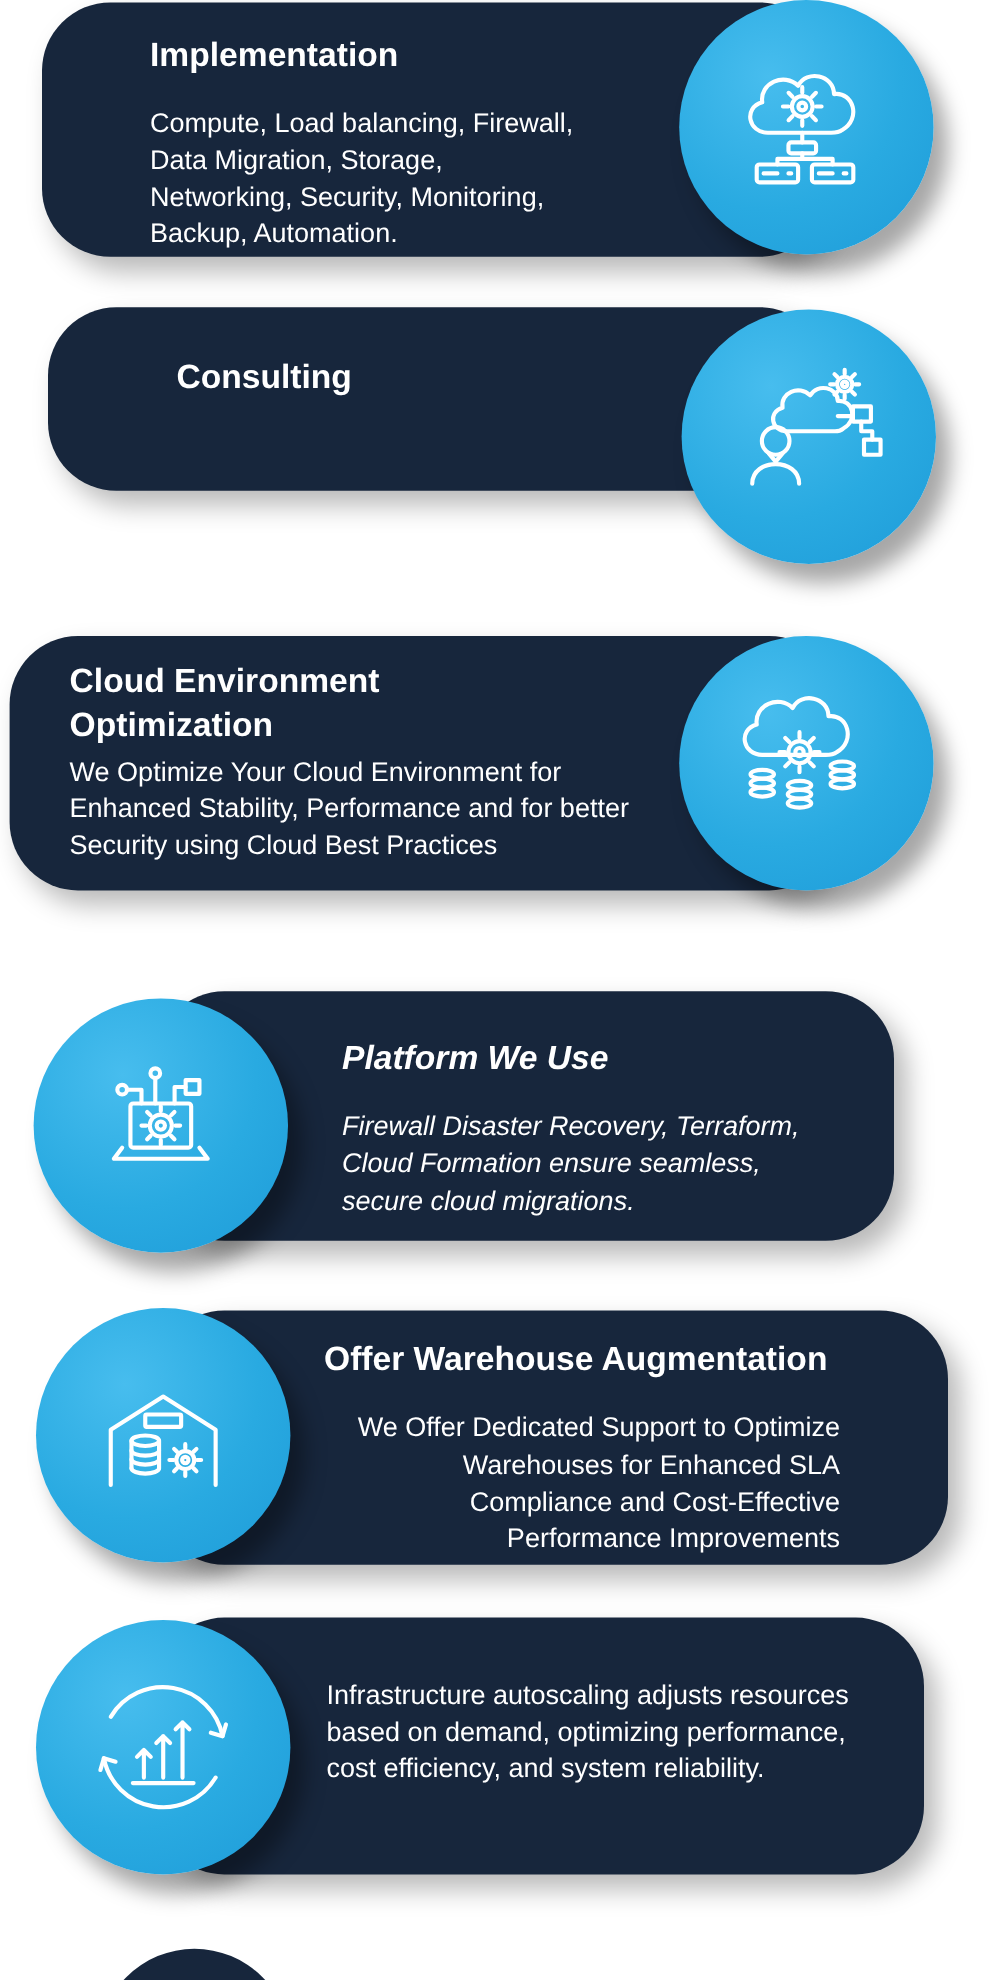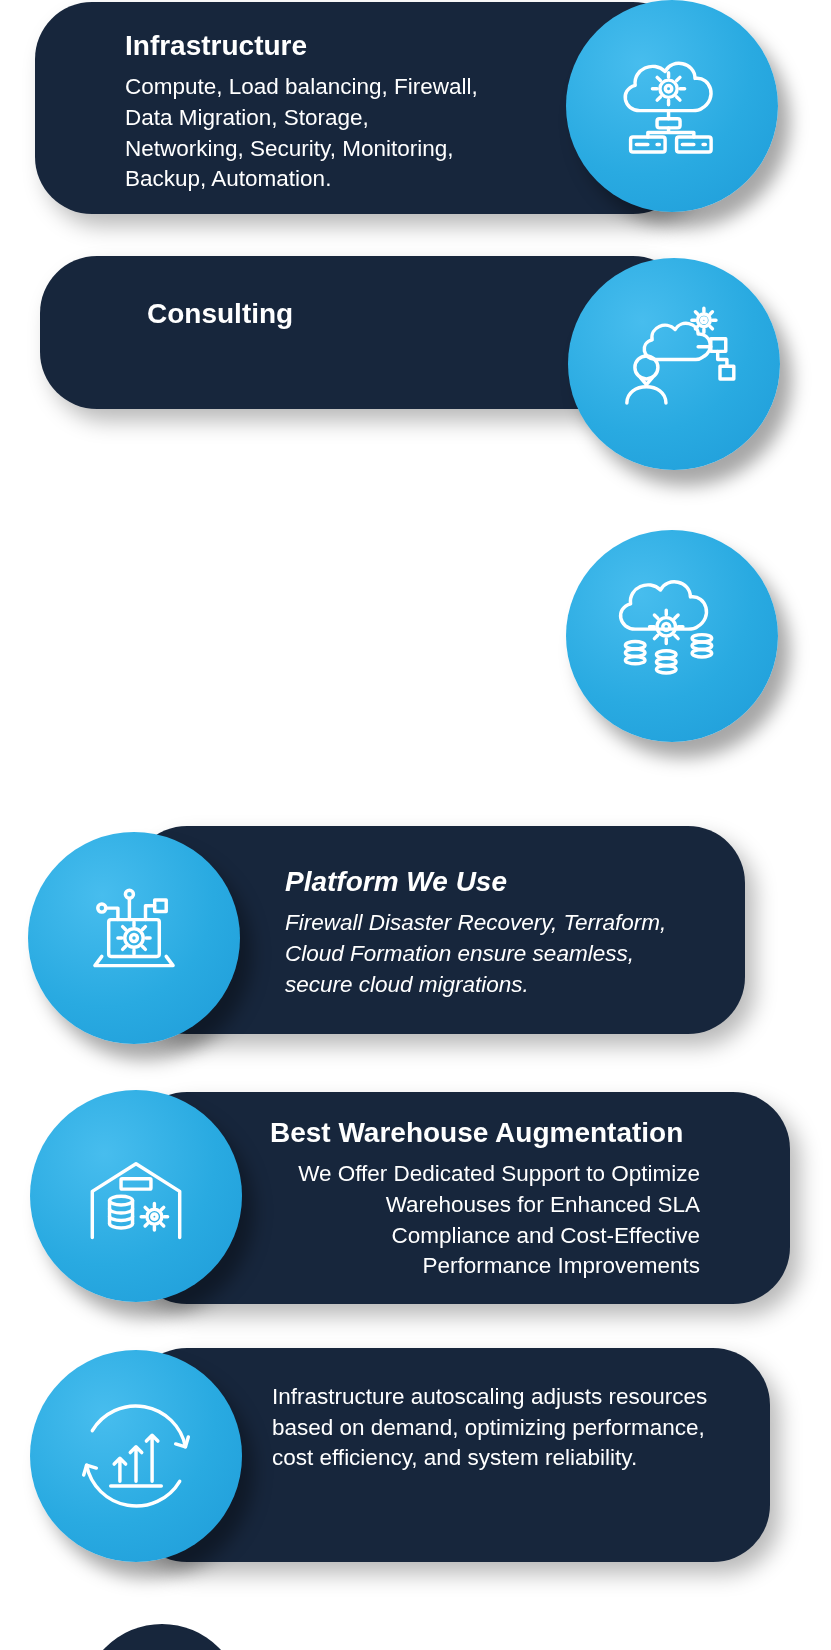--- a/index.html
+++ b/index.html
@@ -26,21 +26,21 @@
   .title{
     font-size:28px;
     font-weight:700;
     line-height:1.3;
     color:var(--text);
   }
   .desc{
     font-size:22.5px;
     font-weight:400;
     line-height:1.36;
-    margin-top:8px;
+    margin-top:24px;
     color:var(--text);
   }
   .circle{
     position:absolute;
     width:212px;height:212px;
     border-radius:50%;
     background:radial-gradient(circle at 35% 30%, #47bdee 0%, var(--blue) 55%, #1e9bd8 100%);
     box-shadow:12px 16px 18px rgba(0,0,0,0.35);
     display:flex;align-items:center;justify-content:center;
   }
@@ -86,21 +86,21 @@
     background:var(--navy);
   }
 </style>
 </head>
 <body>
 
 <div class="canvas">
 
   <section class="card card-1">
     <div class="card-text">
-      <h2 class="title">Infrastructure</h2>
+      <h2 class="title">Implementation</h2>
       <p class="desc">Compute, Load balancing, Firewall, Data Migration, Storage, Networking, Security, Monitoring, Backup, Automation.</p>
     </div>
   </section>
   <div class="circle c1">
     <svg width="138" height="138" viewBox="0 0 120 120" fill="none" stroke="#fff" stroke-width="3" stroke-linecap="round" stroke-linejoin="round">
       <path d="M32,64 C18,64 14,46 28,42 C26,28 44,20 54,30 C60,18 80,22 80,36 C94,34 100,54 86,62 C84,63.5 81,64 78,64 Z"></path>
       <circle cx="57" cy="45" r="7.5"></circle>
       <circle cx="57" cy="45" r="2.8"></circle>
       <path d="M67,45 L71,45 M64.1,52.1 L66.9,54.9 M57,55 L57,59 M49.9,52.1 L47.1,54.9 M47,45 L43,45 M49.9,37.9 L47.1,35.1 M57,35 L57,31 M64.1,37.9 L66.9,35.1"></path>
       <path d="M57,64 L57,71"></path>
@@ -126,20 +126,26 @@
       <circle cx="36" cy="63" r="10"></circle>
       <path d="M19,94 C19,75 53,75 53,94"></path>
       <path d="M31,72 L36,78 L41,72"></path>
       <path d="M81,45 L92,45"></path>
       <rect x="92" y="38" width="13" height="11"></rect>
       <path d="M98,49 L98,56 L106,56 L106,62"></path>
       <rect x="100" y="62" width="12" height="11"></rect>
     </svg>
   </div>
 
+  <section class="card card-3">
+    <div class="card-text">
+      <h2 class="title">Cloud Environment Optimization</h2>
+      <p class="desc">We Optimize Your Cloud Environment for Enhanced Stability, Performance and for better Security using Cloud Best Practices</p>
+    </div>
+  </section>
   <div class="circle c3">
     <svg width="138" height="138" viewBox="0 0 120 120" fill="none" stroke="#fff" stroke-width="3" stroke-linecap="round" stroke-linejoin="round">
       <path d="M28,54 C14,54 10,36 24,32 C22,18 40,10 50,20 C56,8 76,12 76,26 C90,24 96,44 82,52 C80,53.5 77,54 74,54 Z"></path>
       <circle cx="55" cy="52" r="8"></circle>
       <circle cx="55" cy="52" r="3"></circle>
       <path d="M65.5,52 L69.5,52 M62.4,59.4 L65.3,62.3 M55,62.5 L55,66.5 M47.6,59.4 L44.7,62.3 M44.5,52 L40.5,52 M47.6,44.6 L44.7,41.7 M55,41.5 L55,37.5 M62.4,44.6 L65.3,41.7"></path>
       <ellipse cx="28" cy="68" rx="8.5" ry="3.2"></ellipse>
       <ellipse cx="28" cy="74.5" rx="8.5" ry="3.2"></ellipse>
       <ellipse cx="28" cy="81" rx="8.5" ry="3.2"></ellipse>
       <ellipse cx="86" cy="62" rx="8.5" ry="3.2"></ellipse>
@@ -168,21 +174,21 @@
       <circle cx="32" cy="34" r="3.5"></circle>
       <path d="M56,44 L56,26"></path>
       <circle cx="56" cy="22" r="3.5"></circle>
       <path d="M70,44 L70,32 L78,32"></path>
       <rect x="78" y="27" width="10" height="10"></rect>
     </svg>
   </div>
 
   <section class="card card-5">
     <div class="card-text">
-      <h2 class="title">Best Warehouse Augmentation</h2>
+      <h2 class="title">Offer Warehouse Augmentation</h2>
       <p class="desc">We Offer Dedicated Support to Optimize Warehouses for Enhanced SLA Compliance and Cost-Effective Performance Improvements</p>
     </div>
   </section>
   <div class="circle c5">
     <svg width="138" height="138" viewBox="0 0 120 120" fill="none" stroke="#fff" stroke-width="3" stroke-linecap="round" stroke-linejoin="round">
       <path d="M22,96 L22,56 L60,32 L98,56 L98,96"></path>
       <rect x="47" y="45" width="26" height="9" rx="1"></rect>
       <ellipse cx="47" cy="64" rx="10" ry="3.8"></ellipse>
       <path d="M37,64 L37,84 M57,64 L57,84"></path>
       <path d="M37,84 A10,3.8 0 0 0 57,84"></path>

